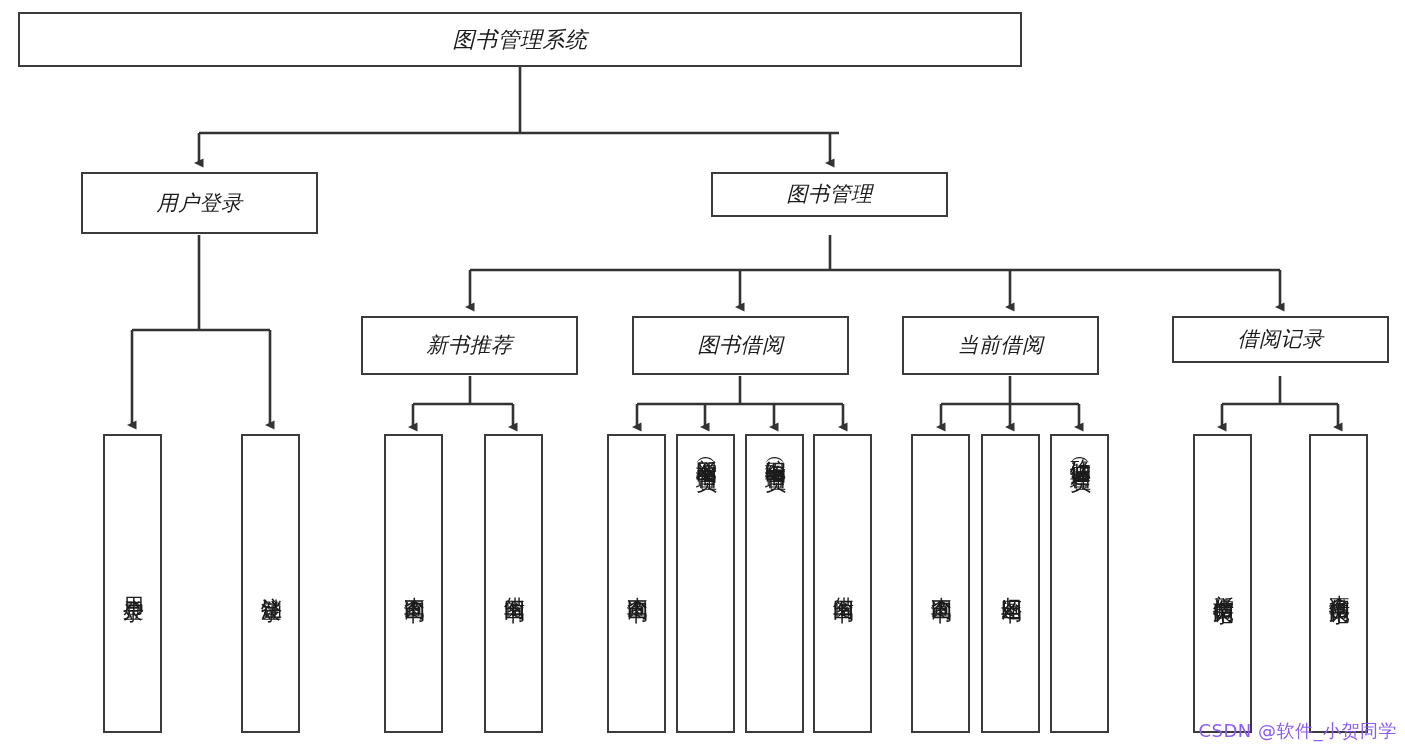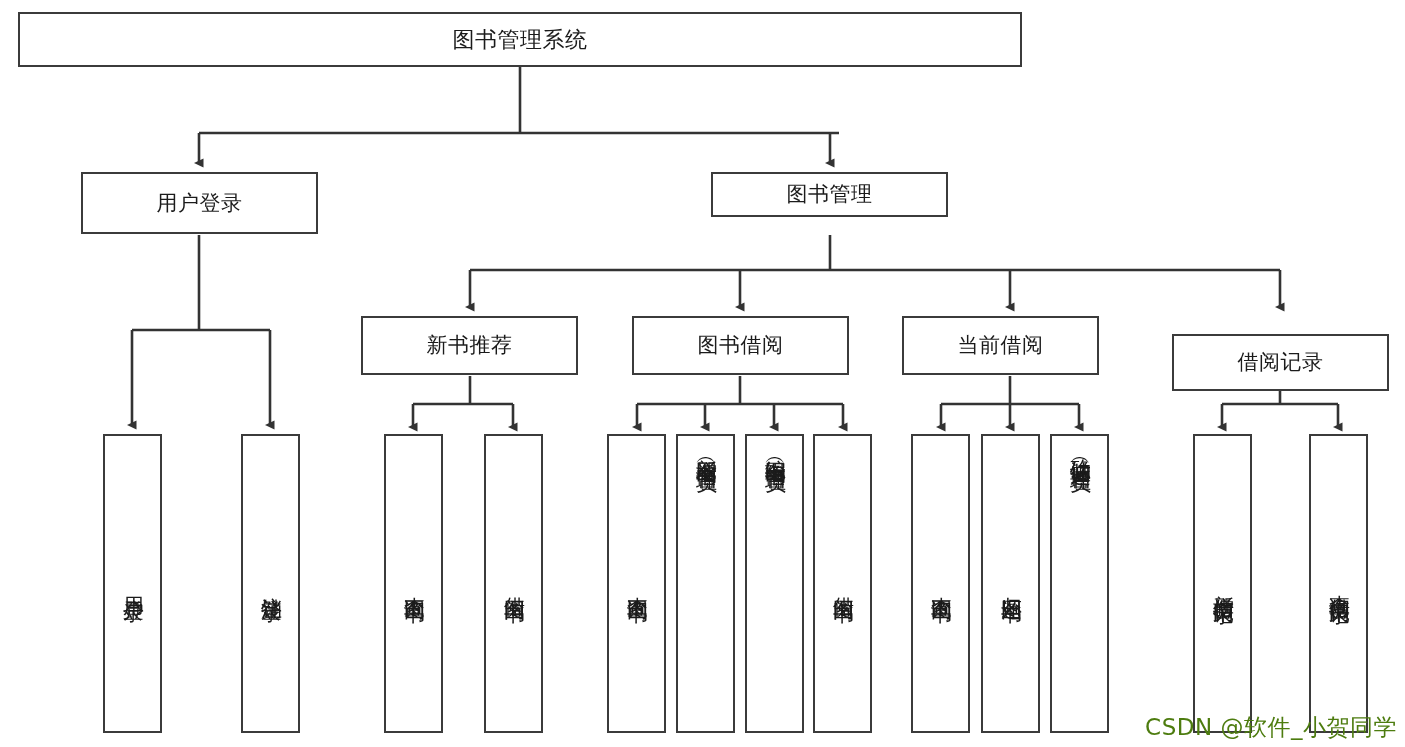--- a/index.html
+++ b/index.html
@@ -42,20 +42,21 @@
   .node .label {
     display: block;
     text-align: center;
     line-height: 1.18;
     letter-spacing: 0.5px;
   }
   
   .node.h .label {
     font-size: 21px;
     white-space: nowrap;
+    font-style: italic;
   }
   .node.root .label {
     font-size: 22px;
   }
   
   .node.v {
     align-items: flex-start;
     padding-top: 6px;
   }
   .node.v .label {
@@ -67,22 +68,22 @@
     white-space: nowrap;
   }
   .node.v.mid {
     align-items: center;
     padding-top: 0;
   }
   #watermark {
     position: absolute;
     right: 8px;
     bottom: 4px;
-    font-size: 23px;
-    color: #4d7c0f;
+    font-size: 18px;
+    color: #8b5cf6;
     letter-spacing: 0.5px;
     z-index: 5;
     white-space: nowrap;
   }
 </style>
 </head>
 <body>
 
 <div id="canvas">
 
@@ -153,21 +154,21 @@
   </div>
 
   <div class="node h" style="left:632px; top:316px; width:217px; height:59px;">
     <span class="label">图书借阅</span>
   </div>
 
   <div class="node h" style="left:902px; top:316px; width:197px; height:59px;">
     <span class="label">当前借阅</span>
   </div>
 
-  <div class="node h" style="left:1172px; top:316px; width:217px; height:57px;margin-top:18px;">
+  <div class="node h" style="left:1172px; top:316px; width:217px; height:47px;">
     <span class="label">借阅记录</span>
   </div>
 
   <div class="node v mid" style="left:103px; top:434px; width:59px; height:299px;">
     <span class="label">用户登录</span>
   </div>
 
   <div class="node v mid" style="left:241px; top:434px; width:59px; height:299px;">
     <span class="label">注销登录</span>
   </div>

